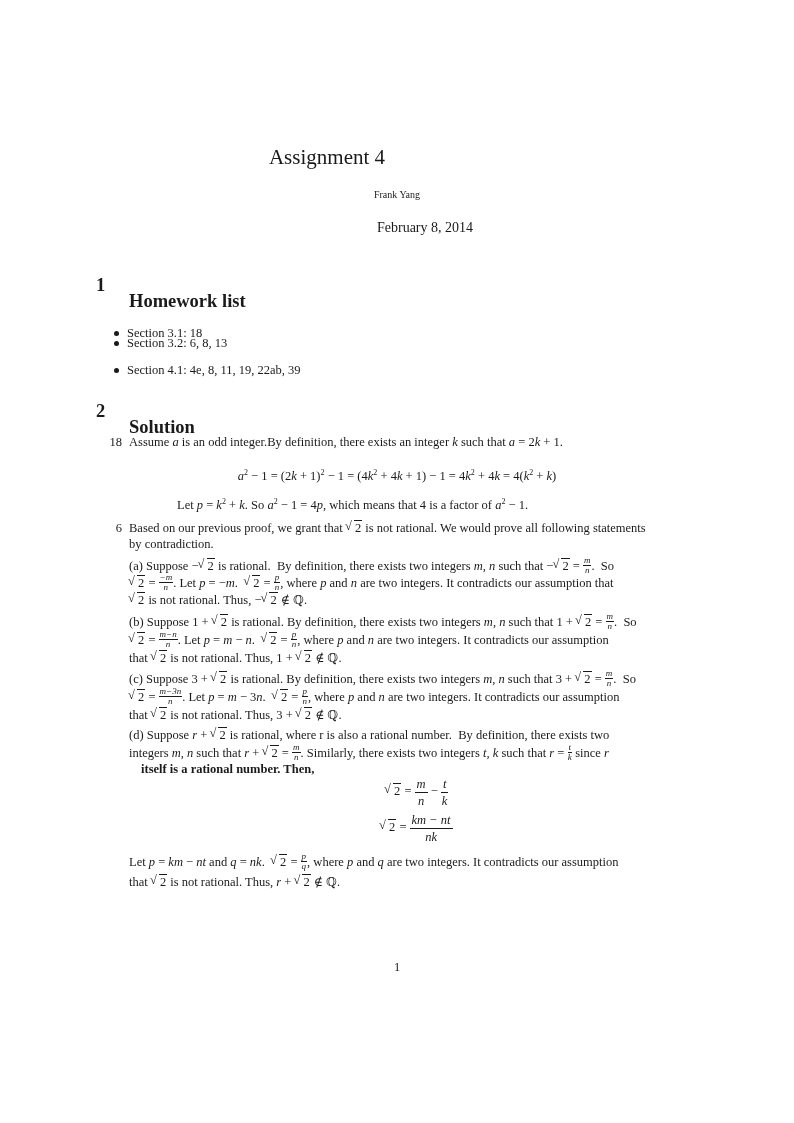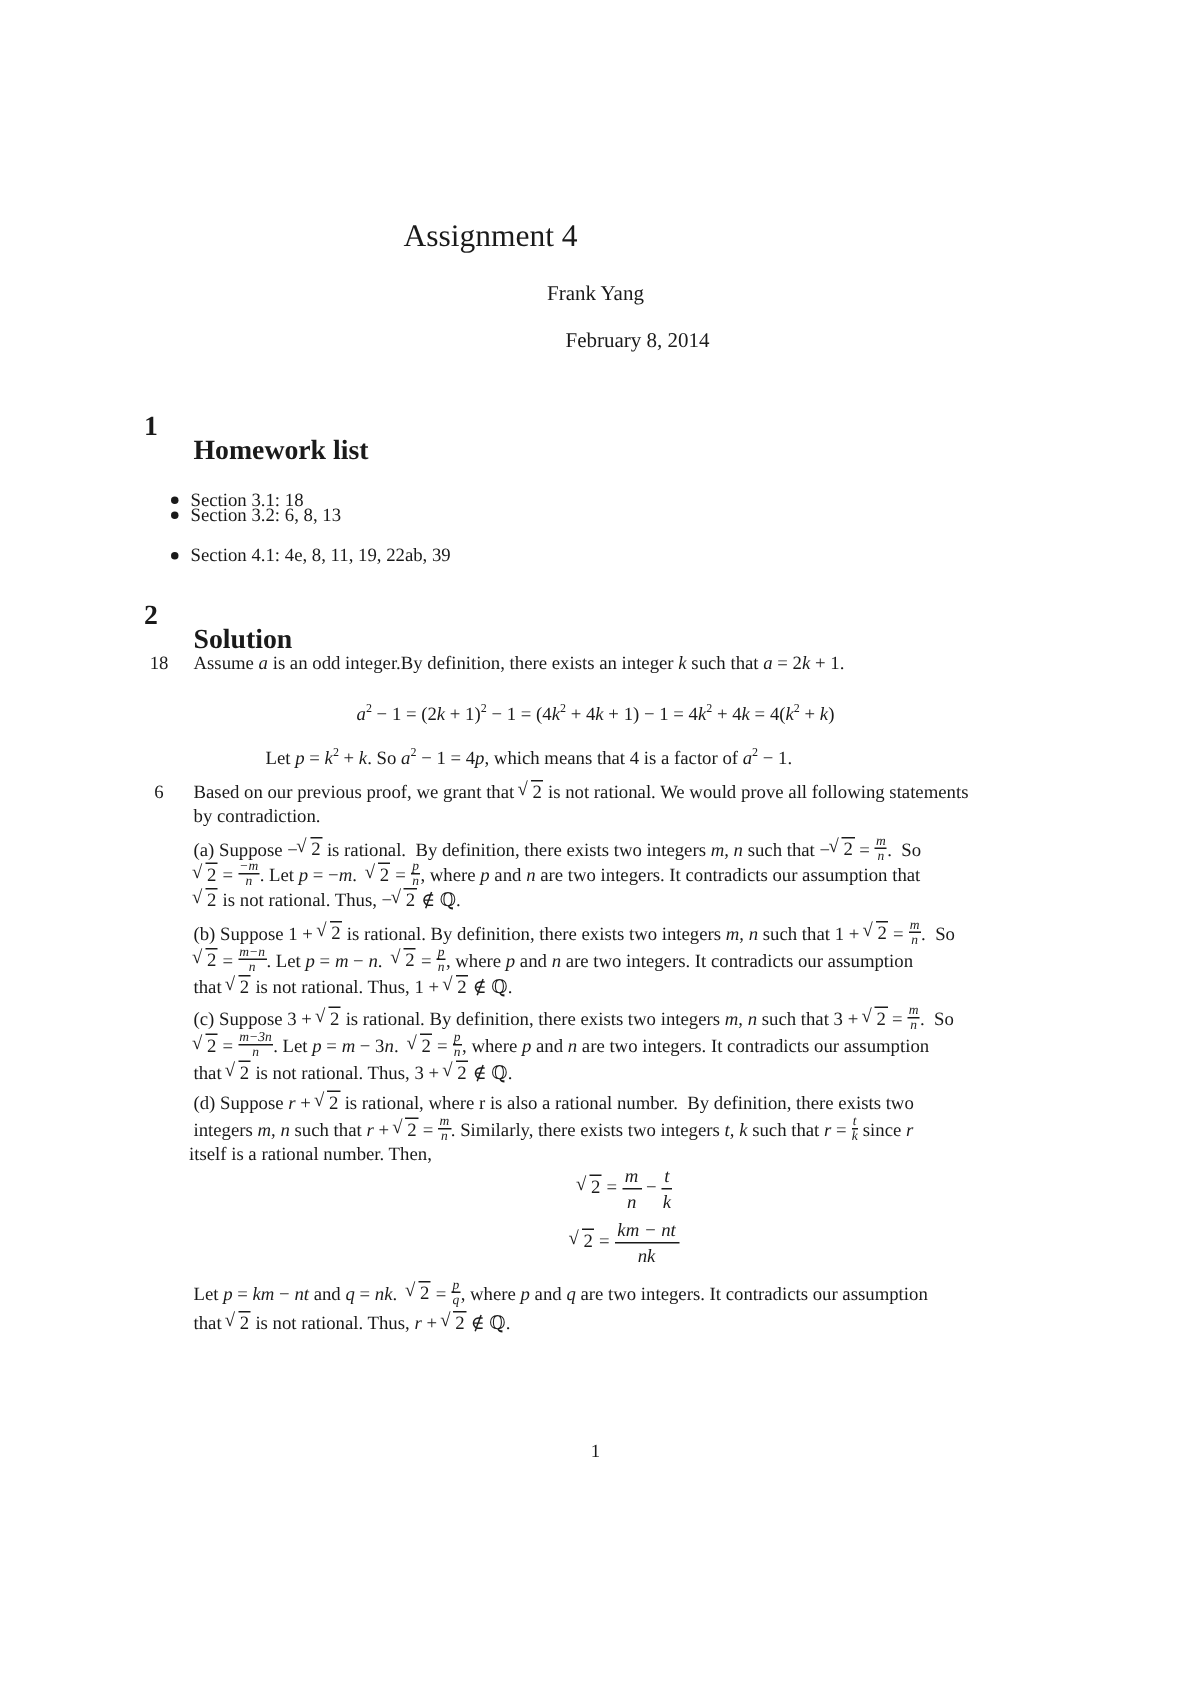--- a/index.html
+++ b/index.html
@@ -1,30 +1,30 @@
 <!DOCTYPE html>
 <html><head>
   <meta charset="utf-8">
   <style>
     html, body { margin: 0; padding: 0; background: #ffffff; }
     body { width: 794px; height: 1123px; position: relative; overflow: hidden;
            font-family: "Liberation Serif", "DejaVu Serif", serif; color: #1a1a1a; }
     .abs { position: absolute; white-space: nowrap; }
     .title { font-size: 21px; left: 0; width: 654px; text-align: center; top: 145px; }
-    .author { font-size: 14px; left: 0; width: 794px; text-align: center; top: 189px; }
+    .author { font-size: 10px; left: 0; width: 794px; text-align: center; top: 189px; }
     .date { font-size: 14px; left: 0; width: 794px; text-align: center; top: 220px; padding-left: 28px; }
     .sec { font-size: 18.5px; font-weight: bold; }
     .sec .num { position: absolute; left: 0; }
     .sec .txt { position: absolute; left: 33px; margin-top: 16px; }
     .li { font-size: 12.5px; left: 114px; }
     .li .bullet { display: inline-block; width: 5px; height: 5px; border-radius: 50%; background: #1a1a1a;
                   vertical-align: middle; margin-right: 8px; position: relative; top: -1px; }
     .p { font-size: 12.5px; line-height: 15px; }
     .m { font-style: italic; }
-    .num-lbl { position: absolute; text-align: center; width: 30px; }
+    .num-lbl { position: absolute; text-align: right; width: 30px; }
     .sqrt { display: inline-block; position: relative; padding-left: 8px; }
     .sqrt::before { content: "√"; position: absolute; left: -1px; top: -2px; font-style: normal; }
     .sqrt > span { border-top: 1px solid #1a1a1a; padding-left: 1px; padding-right: 1px; font-style: normal; }
     .frac { display: inline-block; vertical-align: middle; text-align: center; font-size: 9px; line-height: 9px; position: relative; top: -2px; }
     .frac .n { display: block; border-bottom: 0.8px solid #1a1a1a; padding: 0 1px; }
     .frac .d { display: block; }
     .bigfrac { display: inline-block; vertical-align: middle; text-align: center; font-size: 12.5px; line-height: 16px; }
     .bigfrac .n { display: block; border-bottom: 1px solid #1a1a1a; padding: 0 2px; font-style: italic; }
     .bigfrac .d { display: block; font-style: italic; }
     .pageno { font-size: 12.5px; left: 0; width: 794px; text-align: center; top: 960px; }
@@ -80,21 +80,21 @@
 <div class="abs p" style="left:129px; top:614px;">(b) Suppose 1 + <span class="sqrt"><span>2</span></span> is rational. By definition, there exists two integers <i>m, n</i> such that 1 + <span class="sqrt"><span>2</span></span> = <span class="frac m"><span class="n">m</span><span class="d">n</span></span>.&nbsp; So</div>
 <div class="abs p" style="left:129px; top:632px;"><span class="sqrt"><span>2</span></span> = <span class="frac m"><span class="n">m−n</span><span class="d">n</span></span>. Let <i>p</i> = <i>m</i> − <i>n</i>.&nbsp; <span class="sqrt"><span>2</span></span> = <span class="frac m"><span class="n">p</span><span class="d">n</span></span>, where <i>p</i> and <i>n</i> are two integers. It contradicts our assumption</div>
 <div class="abs p" style="left:129px; top:651px;">that <span class="sqrt"><span>2</span></span> is not rational. Thus, 1 + <span class="sqrt"><span>2</span></span> ∉ ℚ.</div>
 
 <div class="abs p" style="left:129px; top:671px;">(c) Suppose 3 + <span class="sqrt"><span>2</span></span> is rational. By definition, there exists two integers <i>m, n</i> such that 3 + <span class="sqrt"><span>2</span></span> = <span class="frac m"><span class="n">m</span><span class="d">n</span></span>.&nbsp; So</div>
 <div class="abs p" style="left:129px; top:689px;"><span class="sqrt"><span>2</span></span> = <span class="frac m"><span class="n">m−3n</span><span class="d">n</span></span>. Let <i>p</i> = <i>m</i> − 3<i>n</i>.&nbsp; <span class="sqrt"><span>2</span></span> = <span class="frac m"><span class="n">p</span><span class="d">n</span></span>, where <i>p</i> and <i>n</i> are two integers. It contradicts our assumption</div>
 <div class="abs p" style="left:129px; top:708px;">that <span class="sqrt"><span>2</span></span> is not rational. Thus, 3 + <span class="sqrt"><span>2</span></span> ∉ ℚ.</div>
 
 <div class="abs p" style="left:129px; top:728px;">(d) Suppose <i>r</i> + <span class="sqrt"><span>2</span></span> is rational, where r is also a rational number.&nbsp; By definition, there exists two</div>
 <div class="abs p" style="left:129px; top:745px;">integers <i>m, n</i> such that <i>r</i> + <span class="sqrt"><span>2</span></span> = <span class="frac m"><span class="n">m</span><span class="d">n</span></span>. Similarly, there exists two integers <i>t, k</i> such that <i>r</i> = <span class="frac m"><span class="n">t</span><span class="d">k</span></span> since <i>r</i></div>
-<div class="abs p" style="left:126px; top:762px;">itself is a rational number. Then,</div>
+<div class="abs p" style="left:141px; top:762px;font-weight:bold;">itself is a rational number. Then,</div>
 
 <div class="abs p" style="left:385px; top:776px;">
   <span class="sqrt"><span>2</span></span> = <span class="bigfrac"><span class="n">m</span><span class="d">n</span></span> − <span class="bigfrac"><span class="n">t</span><span class="d">k</span></span>
 </div>
 <div class="abs p" style="left:380px; top:812px;">
   <span class="sqrt"><span>2</span></span> = <span class="bigfrac"><span class="n">km − nt</span><span class="d">nk</span></span>
 </div>
 
 <div class="abs p" style="left:129px; top:854px;">Let <i>p</i> = <i>km</i> − <i>nt</i> and <i>q</i> = <i>nk</i>.&nbsp; <span class="sqrt"><span>2</span></span> = <span class="frac m"><span class="n">p</span><span class="d">q</span></span>, where <i>p</i> and <i>q</i> are two integers. It contradicts our assumption</div>
 <div class="abs p" style="left:129px; top:875px;">that <span class="sqrt"><span>2</span></span> is not rational. Thus, <i>r</i> + <span class="sqrt"><span>2</span></span> ∉ ℚ.</div>

